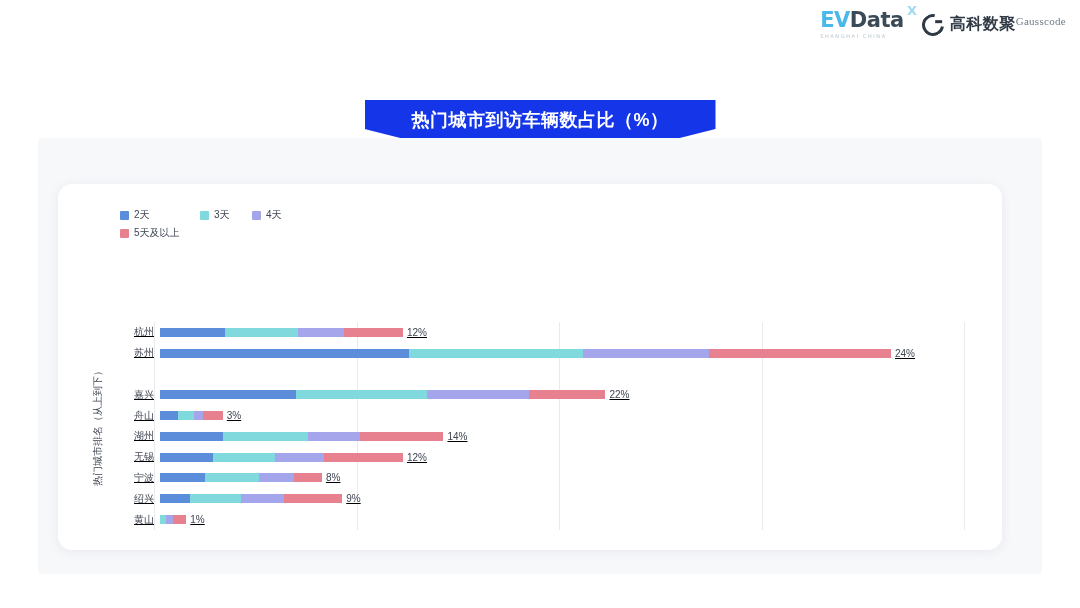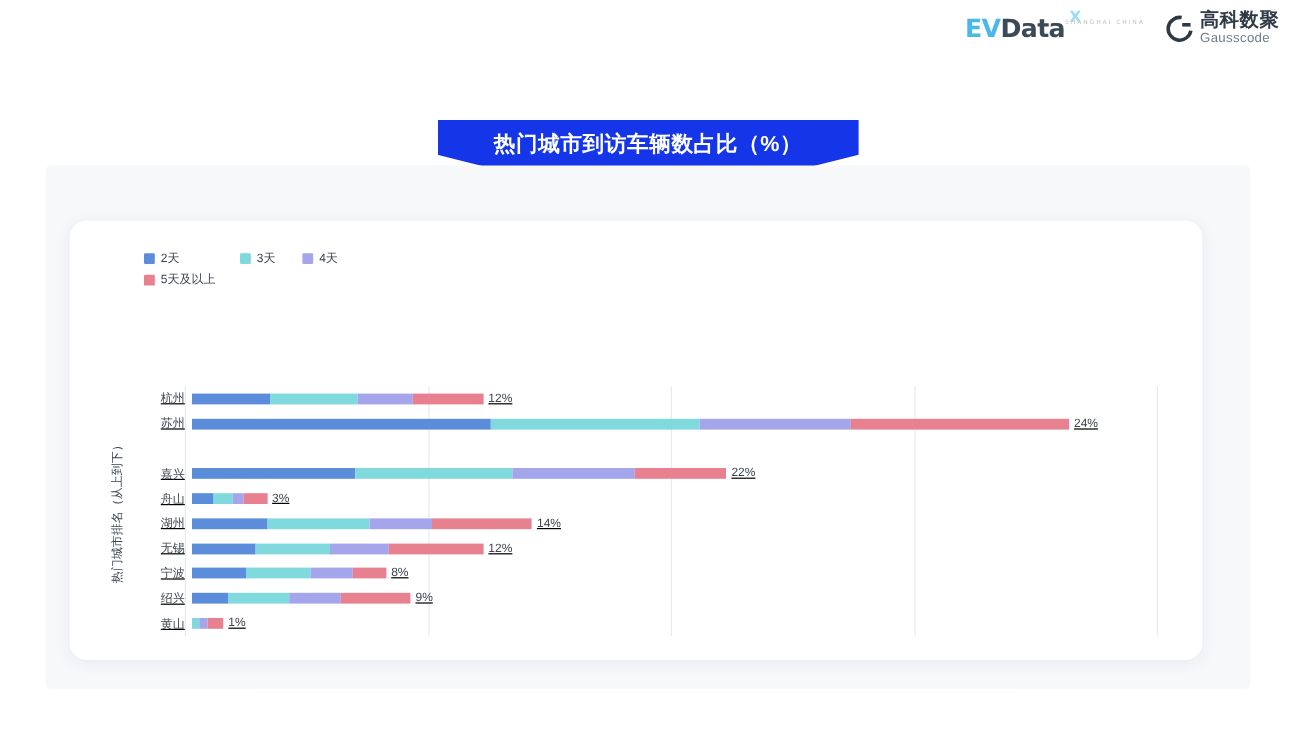--- a/index.html
+++ b/index.html
@@ -14,21 +14,21 @@
     width: 1080px; height: 608px;
     background: #ffffff;
   }
 
   
   .brand-bar {
     position: absolute;
     top: 10px; right: 14px;
     display: flex; align-items: center; gap: 18px;
   }
-  .logo-evdata { display: flex; align-items: flex-start; }
+  .logo-evdata { display: flex; flex-direction: column; align-items: flex-start; }
   .logo-evdata .wordmark {
     font-family: "DejaVu Sans", sans-serif;
     font-size: 21px; font-weight: 700; letter-spacing: -0.5px;
     color: #3b4a57; line-height: 1; position: relative;
   }
   .logo-evdata .wordmark .ev { color: #4ab8e8; }
   .logo-evdata .wordmark .x {
     position: absolute; top: -6px; right: -13px;
     font-size: 13px; color: #9fd9f2; font-weight: 600;
   }
@@ -42,28 +42,28 @@
     width: 22px; height: 22px; border-radius: 50%;
     border: 3.2px solid #2f3a46;
     border-right-color: transparent;
     position: relative; transform: rotate(-35deg);
   }
   .gauss-mark::after {
     content: ""; position: absolute;
     width: 7px; height: 3.2px; background: #2f3a46;
     top: 6.5px; right: -2px; transform: rotate(35deg);
   }
-  .gauss-text { display: flex; flex-direction: column; line-height: 1.05; }
+  .gauss-text { display: flex; flex-direction: row; line-height: 1.05; }
   .gauss-cn {
     font-size: 16px; font-weight: 700; color: #2f3a46;
     letter-spacing: 0.5px;
   }
   .gauss-en {
     font-size: 11px; color: #6f7c88; letter-spacing: 0.3px;
-    font-family: Liberation Sans, sans-serif;
+    font-family: Liberation Serif, serif;
   }
 
   
   .ribbon-wrap {
     position: absolute; top: 100px; left: 0; width: 1080px;
     display: flex; justify-content: center;
   }
   .ribbon {
     width: 351px; height: 44px;
     background: #1436e8;

